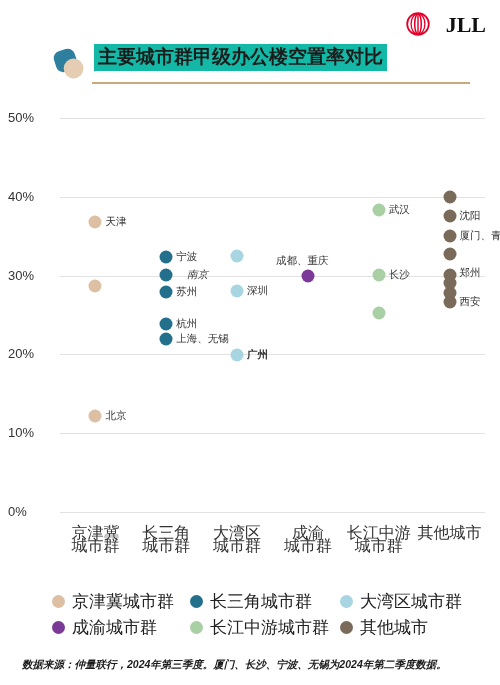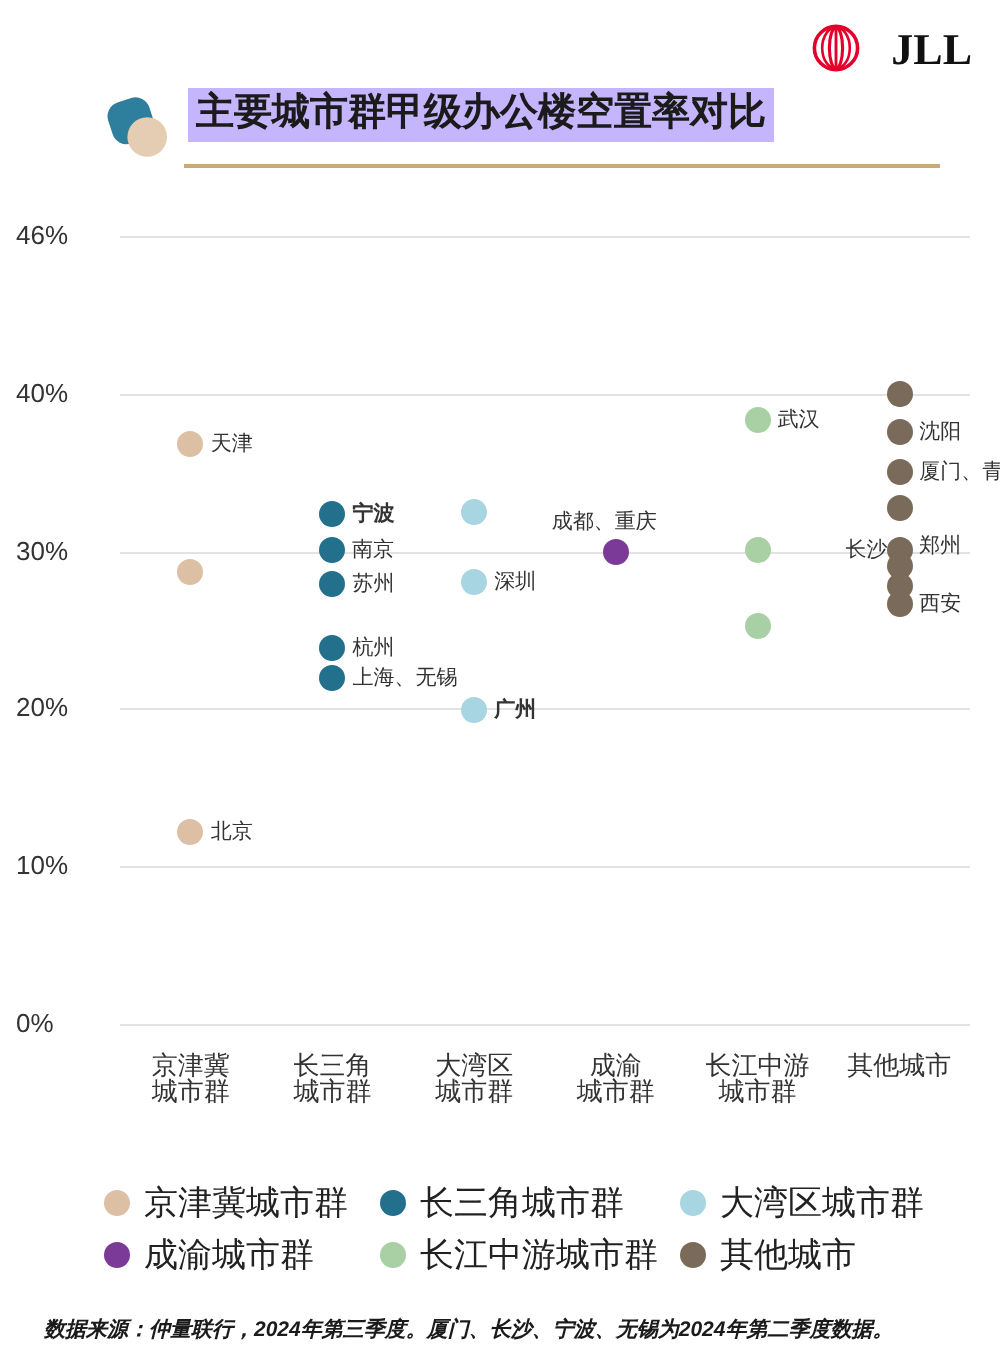--- a/index.html
+++ b/index.html
@@ -11,30 +11,30 @@
   
   #brand-logo{position:absolute;right:14px;top:12px;display:flex;align-items:flex-end;gap:16px;}
   #brand-logo .globe{width:24px;height:24px;}
   #brand-logo .wordmark{font-family:"Liberation Serif","DejaVu Serif",serif;font-weight:bold;font-size:22px;color:#111;letter-spacing:0px;line-height:22px;}
 
   #title-block{position:absolute;left:52px;top:44px;width:420px;height:46px;}
   #title-icon{position:absolute;left:0;top:2px;width:36px;height:36px;}
   #title-text{
     position:absolute;left:42px;top:0px;
     font-size:19px;font-weight:bold;color:#1b1b1b;
-    background:#c4b5fd;padding:3px 4px 4px 4px;white-space:nowrap;line-height:20px;
+    background:#14b8a6;padding:3px 4px 4px 4px;white-space:nowrap;line-height:20px;
   }
   #title-rule{position:absolute;left:40px;top:38px;width:378px;height:2px;background:#c9a87c;}
 
   
   #plot{position:absolute;left:0;top:100px;width:500px;height:420px;}
   .gridline{position:absolute;left:60px;width:425px;height:1px;background:#e2e2e2;}
   .ytick{position:absolute;left:8px;width:44px;text-align:left;font-size:13px;color:#333;
          transform:translateY(-8px);}
-  .xtick{position:absolute;width:86px;text-align:center;font-size:13px;color:#333;line-height:13px;}
+  .xtick{position:absolute;width:86px;text-align:center;font-size:16px;color:#333;line-height:13px;}
   .xtick span{display:block;}
 
   .pt{position:absolute;border-radius:50%;transform:translate(-50%,-50%);}
   .ptlabel{position:absolute;font-size:10.5px;color:#333;white-space:nowrap;transform:translateY(-50%);}
 
   
   #legend{position:absolute;left:52px;top:588px;width:400px;}
   .legend-row{display:flex;align-items:center;height:26px;}
   .legend-item{display:flex;align-items:center;gap:7px;}
   .legend-dot{width:13px;height:13px;border-radius:50%;flex:0 0 auto;}
@@ -76,49 +76,49 @@
       <div class="gridline" style="top: 175.6px;"></div>
       <div class="gridline" style="top: 96.8px;"></div>
       <div class="gridline" style="top: 18px;"></div>
     </div>
   <div id="ytick-layer">
       <div class="ytick" style="top: 412px;">0%</div>
       <div class="ytick" style="top: 333.2px;">10%</div>
       <div class="ytick" style="top: 254.4px;">20%</div>
       <div class="ytick" style="top: 175.6px;">30%</div>
       <div class="ytick" style="top: 96.8px;">40%</div>
-      <div class="ytick" style="top: 18px;">46%</div>
+      <div class="ytick" style="top: 18px;">50%</div>
     </div>
   <div id="point-layer">
       <div class="pt" title="京津冀城市群 · 天津 36.8%" style="width: 13px; height: 13px; left: 95.4167px; top: 122.016px; background: rgb(221, 191, 164);"></div>
       <div class="ptlabel" style="left: 105.417px; top: 122.016px;">天津</div>
       <div class="pt" title="京津冀城市群 28.7%" style="width: 13px; height: 13px; left: 95.4167px; top: 185.844px; background: rgb(221, 191, 164);"></div>
       <div class="pt" title="京津冀城市群 · 北京 12.2%" style="width: 13px; height: 13px; left: 95.4167px; top: 315.864px; background: rgb(221, 191, 164);"></div>
       <div class="ptlabel" style="left: 105.417px; top: 315.864px;">北京</div>
       <div class="pt" title="长三角城市群 · 宁波 32.4%" style="width: 13px; height: 13px; left: 166.25px; top: 156.688px; background: rgb(35, 112, 140);"></div>
-      <div class="ptlabel" style="left: 176.25px; top: 156.688px; font-weight: bold;">宁波</div>
+      <div class="ptlabel" style="left: 176.25px; top: 156.688px;">宁波</div>
       <div class="pt" title="长三角城市群 · 南京 30.1%" style="width: 13px; height: 13px; left: 166.25px; top: 174.812px; background: rgb(35, 112, 140);"></div>
-      <div class="ptlabel" style="left: 176px; top: 174.812px;">南京</div>
+      <div class="ptlabel" style="left: 187px; top: 174.812px; font-style: italic;">南京</div>
       <div class="pt" title="长三角城市群 · 苏州 27.9%" style="width: 13px; height: 13px; left: 166.25px; top: 192.148px; background: rgb(35, 112, 140);"></div>
       <div class="ptlabel" style="left: 176.25px; top: 192.148px;">苏州</div>
       <div class="pt" title="长三角城市群 · 杭州 23.8%" style="width: 13px; height: 13px; left: 166.25px; top: 224.456px; background: rgb(35, 112, 140);"></div>
       <div class="ptlabel" style="left: 176.25px; top: 224.456px;">杭州</div>
       <div class="pt" title="长三角城市群 · 上海、无锡 22%" style="width: 13px; height: 13px; left: 166.25px; top: 238.64px; background: rgb(35, 112, 140);"></div>
       <div class="ptlabel" style="left: 176.25px; top: 238.64px;">上海、无锡</div>
       <div class="pt" title="大湾区城市群 32.5%" style="width: 13px; height: 13px; left: 237.083px; top: 155.9px; background: rgb(168, 213, 226);"></div>
       <div class="pt" title="大湾区城市群 · 深圳 28.1%" style="width: 13px; height: 13px; left: 237.083px; top: 190.572px; background: rgb(168, 213, 226);"></div>
       <div class="ptlabel" style="left: 247.083px; top: 190.572px;">深圳</div>
       <div class="pt" title="大湾区城市群 · 广州 19.9%" style="width: 13px; height: 13px; left: 237.083px; top: 255.188px; background: rgb(168, 213, 226);"></div>
       <div class="ptlabel" style="left: 247.083px; top: 255.188px; font-weight: bold;">广州</div>
       <div class="pt" title="成渝城市群 · 成都、重庆 30%" style="width: 13px; height: 13px; left: 307.917px; top: 175.6px; background: rgb(123, 58, 152);"></div>
       <div class="ptlabel" style="left: 275.917px; top: 160.6px;">成都、重庆</div>
       <div class="pt" title="长江中游城市群 · 武汉 38.3%" style="width: 13px; height: 13px; left: 378.75px; top: 110.196px; background: rgb(169, 208, 165);"></div>
       <div class="ptlabel" style="left: 388.75px; top: 110.196px;">武汉</div>
       <div class="pt" title="长江中游城市群 · 长沙 30.1%" style="width: 13px; height: 13px; left: 378.75px; top: 174.812px; background: rgb(169, 208, 165);"></div>
-      <div class="ptlabel" style="left: 388.75px; top: 174.812px; margin-left: 34px;">长沙</div>
+      <div class="ptlabel" style="left: 388.75px; top: 174.812px;">长沙</div>
       <div class="pt" title="长江中游城市群 25.2%" style="width: 13px; height: 13px; left: 378.75px; top: 213.424px; background: rgb(169, 208, 165);"></div>
       <div class="pt" title="其他城市 40%" style="width: 13px; height: 13px; left: 449.583px; top: 96.8px; background: rgb(122, 106, 90);"></div>
       <div class="pt" title="其他城市 · 沈阳 37.6%" style="width: 13px; height: 13px; left: 449.583px; top: 115.712px; background: rgb(122, 106, 90);"></div>
       <div class="ptlabel" style="left: 459.583px; top: 115.712px;">沈阳</div>
       <div class="pt" title="其他城市 · 厦门、青岛、大连 35%" style="width: 13px; height: 13px; left: 449.583px; top: 136.2px; background: rgb(122, 106, 90);"></div>
       <div class="ptlabel" style="left: 459.583px; top: 136.2px;">厦门、青岛、大连</div>
       <div class="pt" title="其他城市 · 郑州 32.7%" style="width: 13px; height: 13px; left: 449.583px; top: 154.324px; background: rgb(122, 106, 90);"></div>
       <div class="ptlabel" style="left: 459.583px; top: 154.324px; margin-top: 19px;">郑州</div>
       <div class="pt" title="其他城市 30.1%" style="width: 13px; height: 13px; left: 449.583px; top: 174.812px; background: rgb(122, 106, 90);"></div>
       <div class="pt" title="其他城市 29%" style="width: 13px; height: 13px; left: 449.583px; top: 183.48px; background: rgb(122, 106, 90);"></div>

